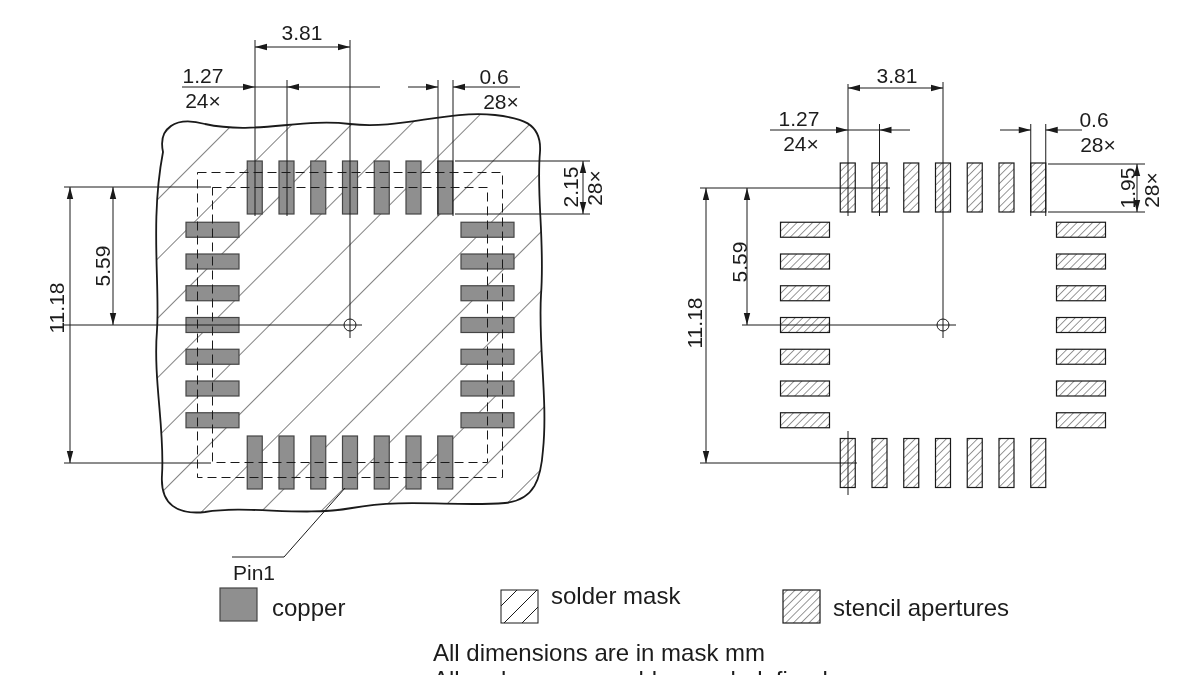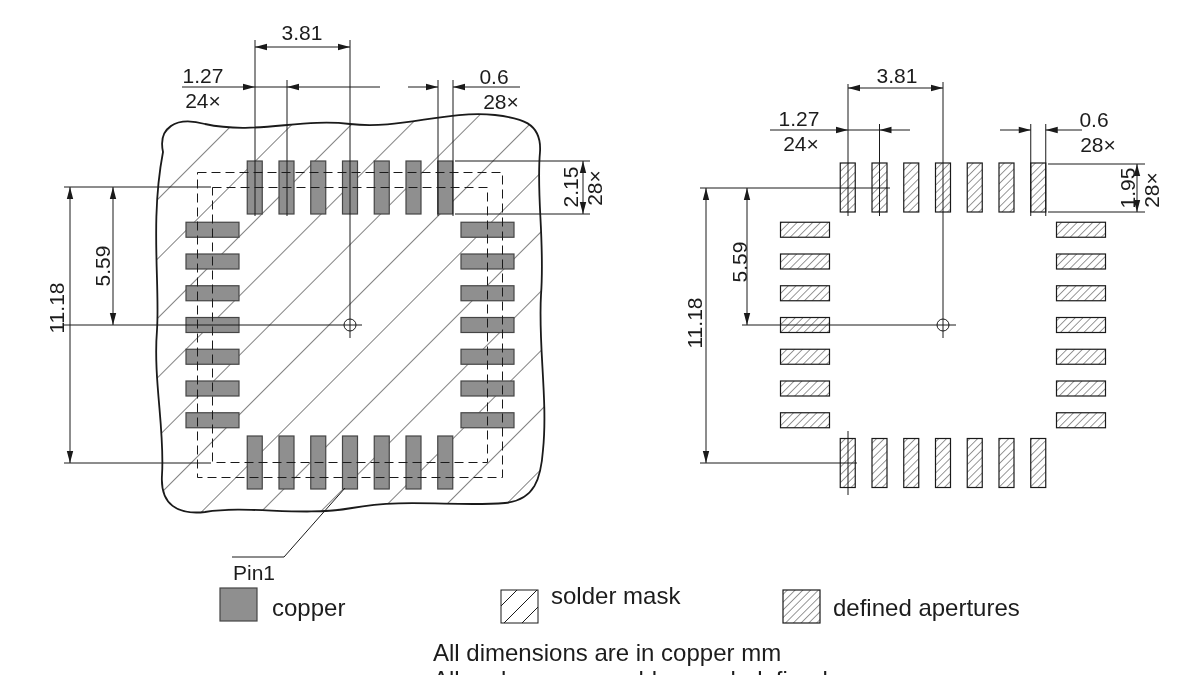--- a/index.html
+++ b/index.html
@@ -182,16 +182,16 @@
 <div class="lbl" style="left:801px;top:143px">24×</div>
 <div class="lbl" style="left:1094px;top:119px">0.6</div>
 <div class="lbl" style="left:1098px;top:144px">28×</div>
 <div class="lbl rot" style="left:1127px;top:188px">1.95</div>
 <div class="lbl rot" style="left:1151px;top:190px">28×</div>
 <div class="lbl rot" style="left:739px;top:262px">5.59</div>
 <div class="lbl rot" style="left:694px;top:323px">11.18</div>
 
 <div class="txt" style="left:272px;top:596px">copper</div>
 <div class="txt" style="left:551px;top:584px">solder mask</div>
-<div class="txt" style="left:833px;top:596px">defined apertures</div>
+<div class="txt" style="left:833px;top:596px">stencil apertures</div>
 
-<div class="txt" style="left:433px;top:641px">All dimensions are in copper mm</div>
+<div class="txt" style="left:433px;top:641px">All dimensions are in mask mm</div>
 <div class="txt" style="left:433px;top:668px">All pads are non solder mask defined</div>
 
 </body></html>

